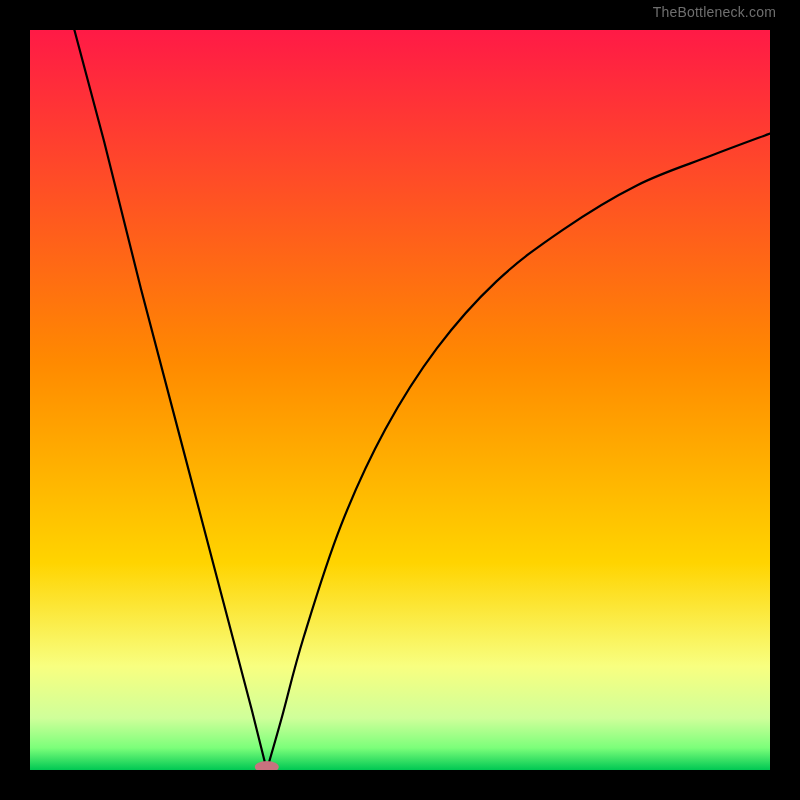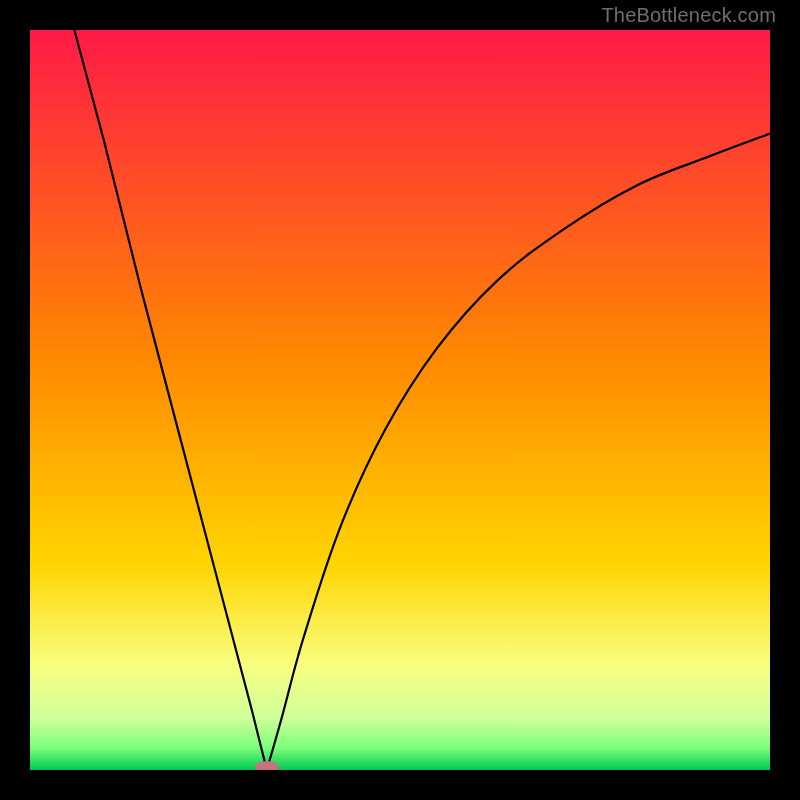--- a/index.html
+++ b/index.html
@@ -22,21 +22,21 @@
     top: 30px;
     width: 740px;
     height: 740px;
     overflow: hidden;
   }
   .watermark {
     position: absolute;
     top: 4px;
     right: 24px;
     color: #6f6f6f;
-    font-size: 20px;
+    font-size: 14px;
     letter-spacing: 0.2px;
     font-weight: 500;
     user-select: none;
   }
   svg { display: block; }
 </style>
 </head>
 <body>
 
 <div class="frame">

